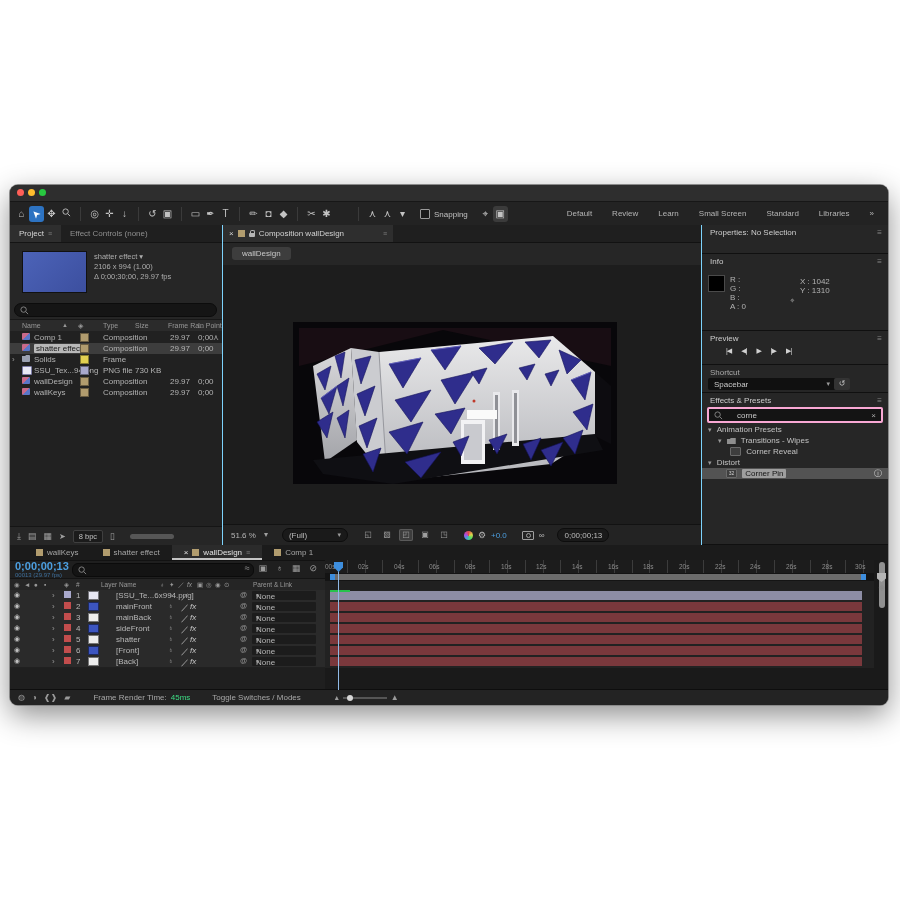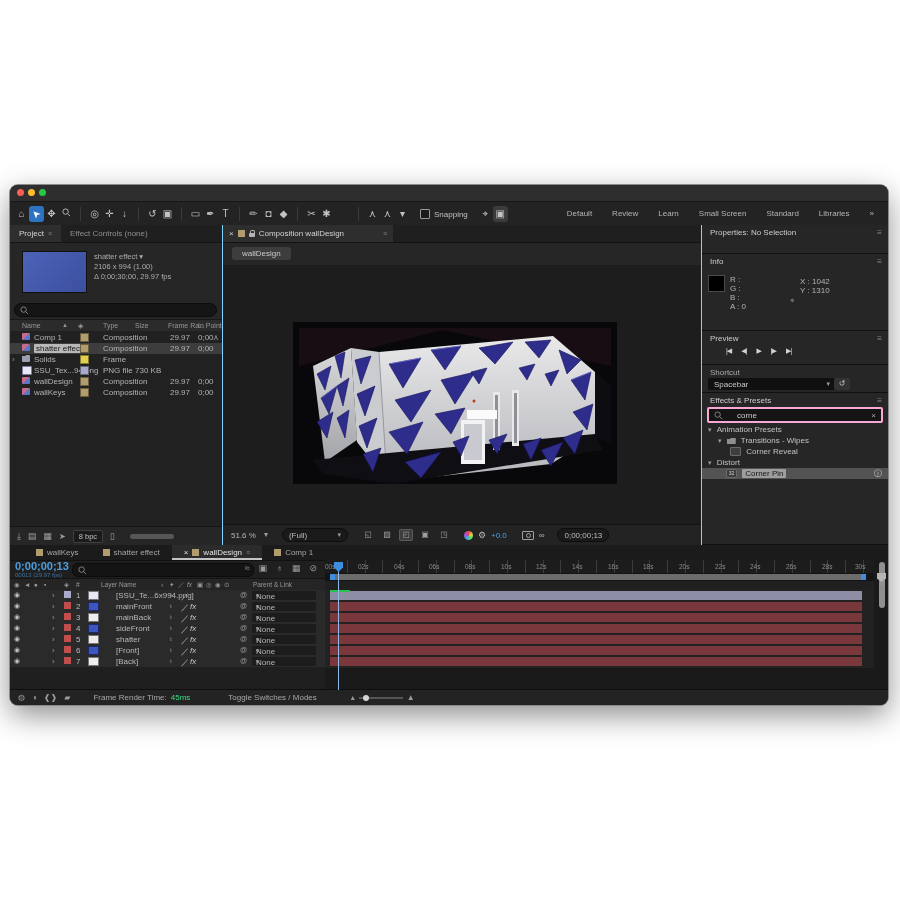--- a/index.html
+++ b/index.html
@@ -683,21 +683,21 @@
     </div>
   </div>
 
   <div class="statusbar">
     <span class="sb-ic">◍</span>
     <span class="sb-ic">◑</span>
     <span class="sb-ic">❰❱</span>
     <span class="sb-ic">▰</span>
     <span style="margin-left:16px">Frame Render Time:</span>
     <span class="green" style="margin-left:4px">45ms</span>
-    <span style="margin-left:38px">Toggle Switches / Modes</span>
+    <span style="margin-left:22px">Toggle Switches / Modes</span>
     <span class="zoomslider">
       <span>▴</span>
       <span class="ztrack">
           <span class="zknob"></span>
         </span>
       <span>▲</span>
     </span>
   </div>
 </div>
 

